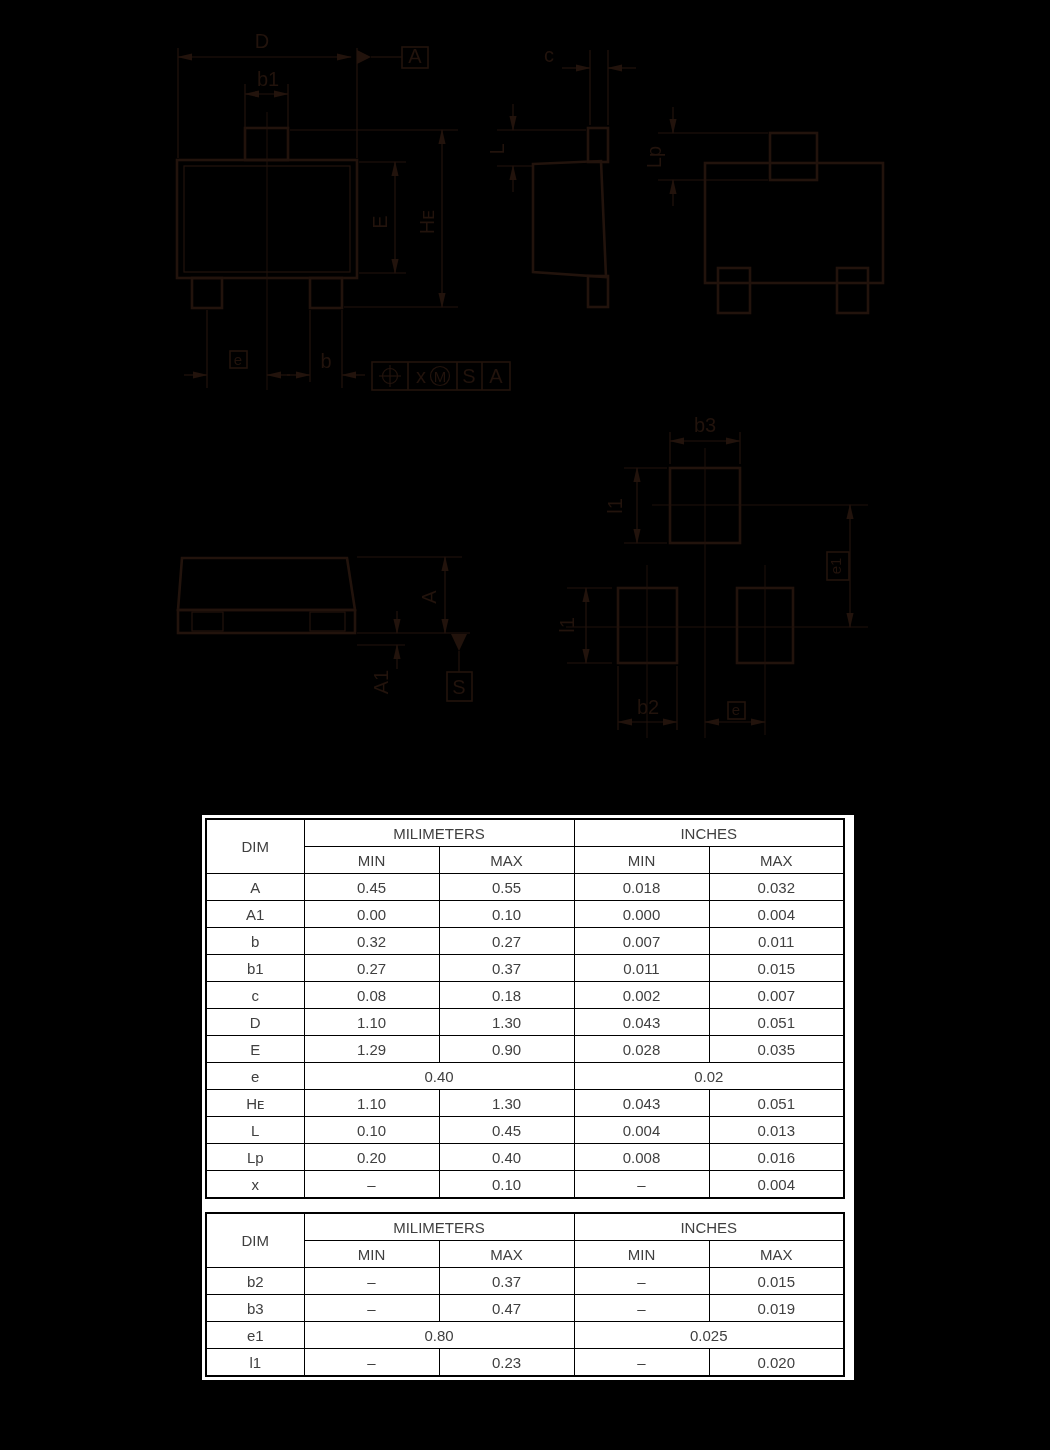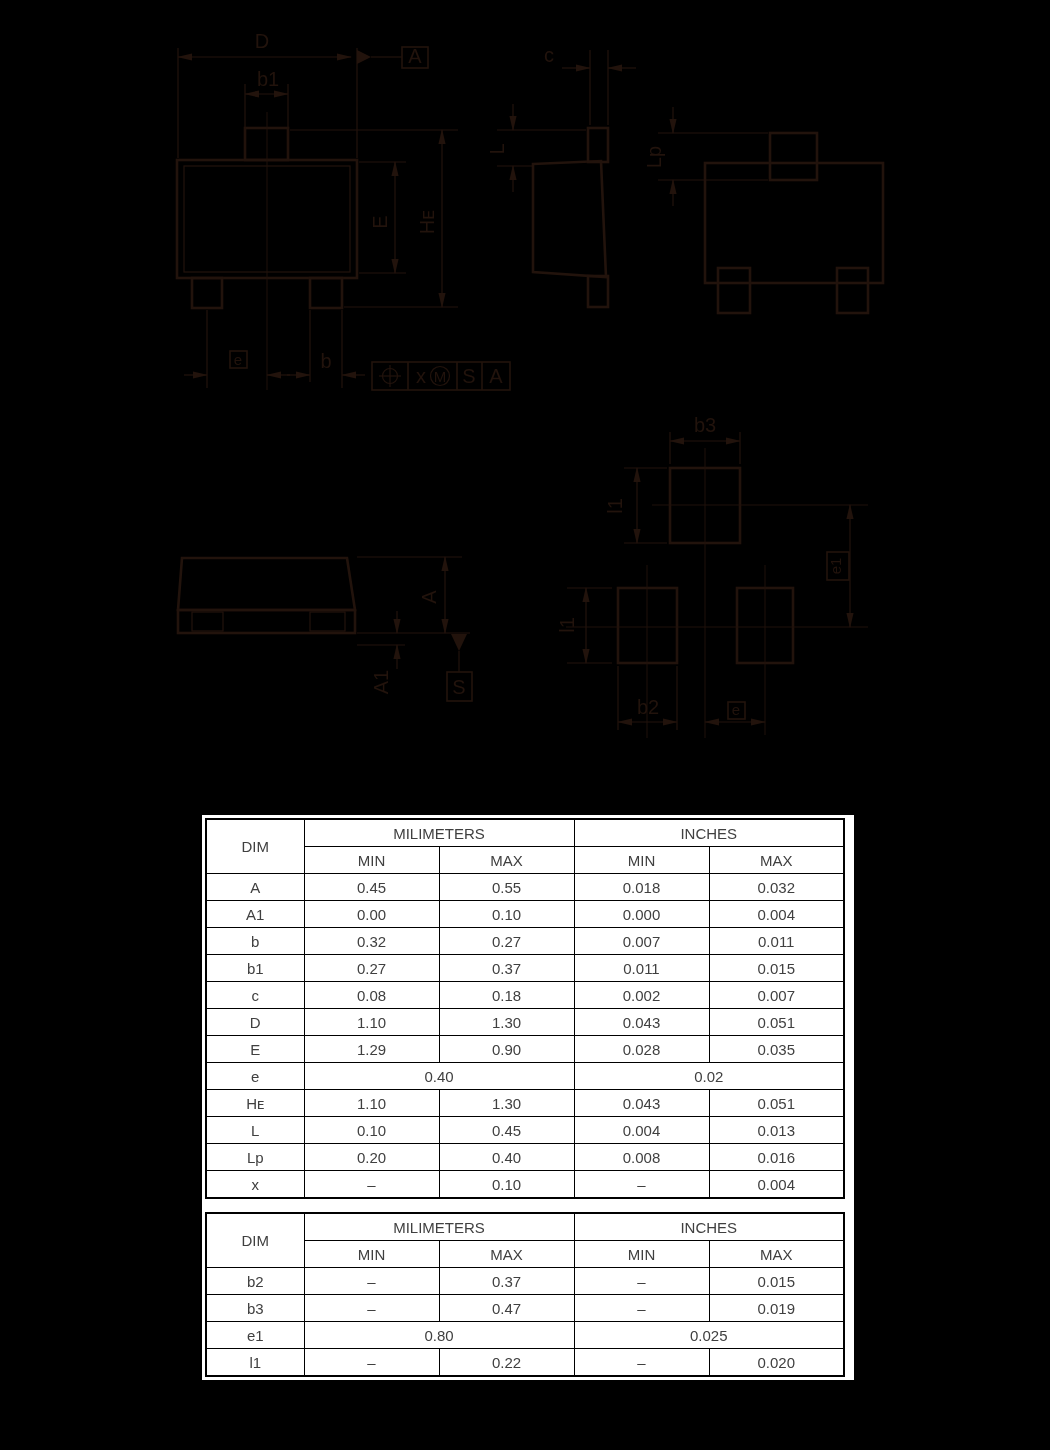--- a/index.html
+++ b/index.html
@@ -340,20 +340,20 @@
           <td>0.019</td>
         </tr>
     <tr>
           <td>e1</td>
           <td colspan="2">0.80</td>
           <td colspan="2">0.025</td>
         </tr>
     <tr>
           <td>l1</td>
           <td>–</td>
-          <td>0.22</td>
+          <td>0.23</td>
           <td>–</td>
           <td>0.020</td>
         </tr>
   </tbody>
     </table>
 
 </div>
 
 </body></html>

